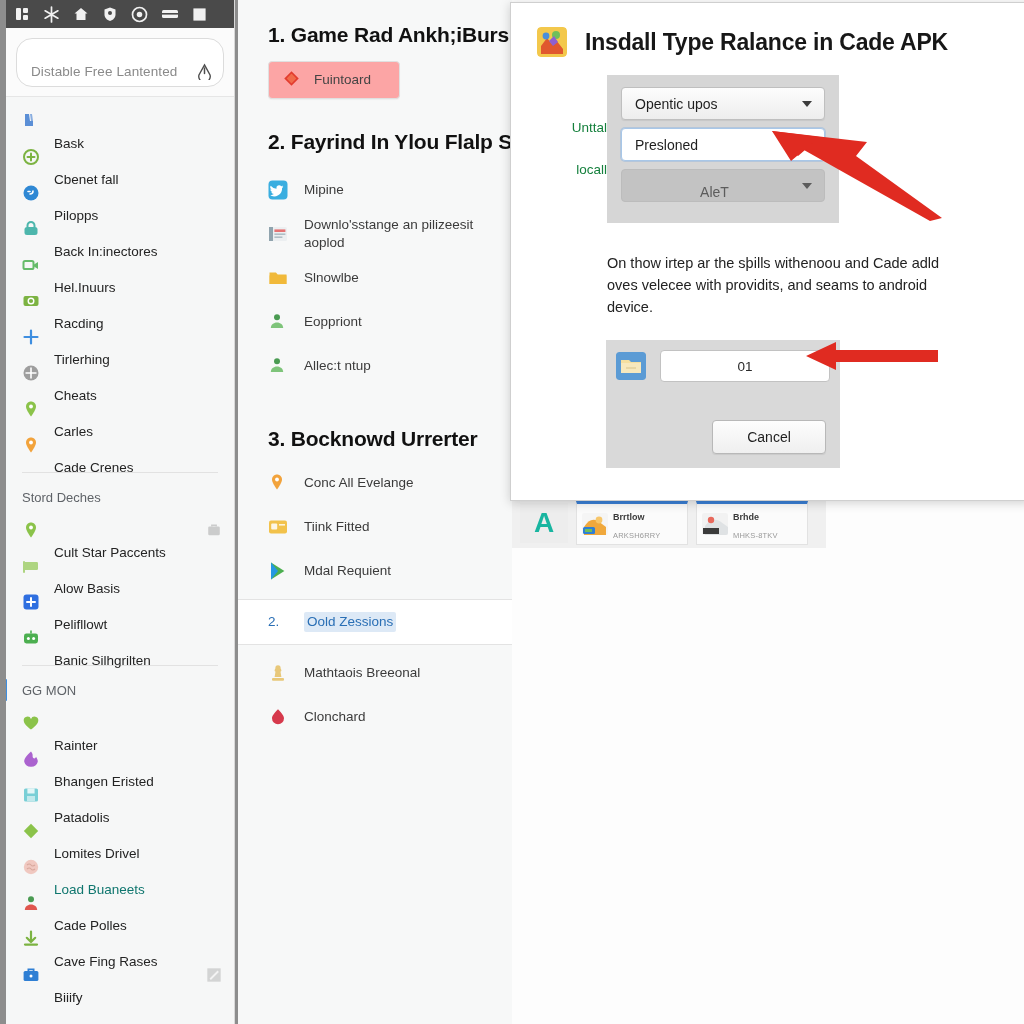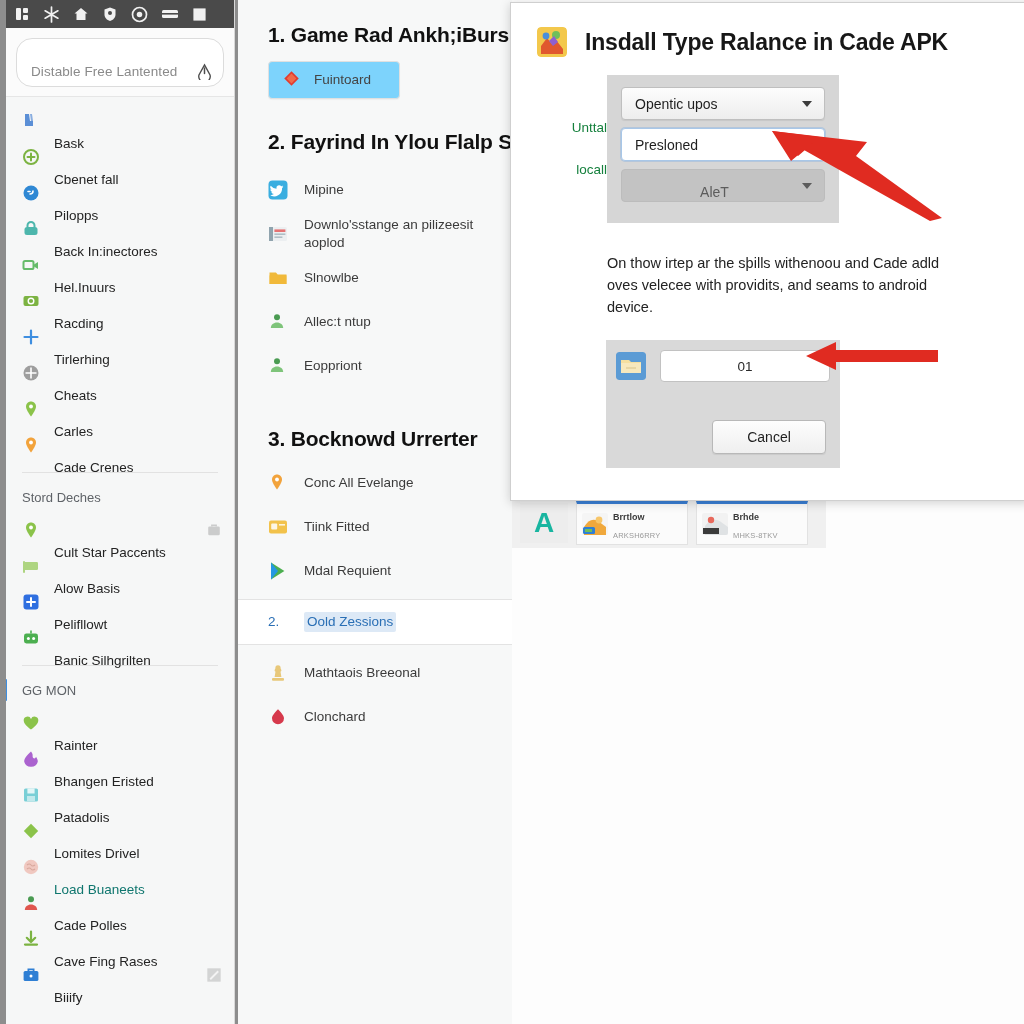--- a/index.html
+++ b/index.html
@@ -55,21 +55,21 @@
   
   .middle{
     position:absolute;left:238px;top:0;width:274px;height:1024px;
     background:#f7f8f8;border-right:1px solid #dadada;overflow:hidden;
   }
   .m-inner{padding:22px 14px 0 30px;}
   .m-h{font-size:21px;font-weight:700;color:#111;line-height:1.28;margin:0 0 12px 0;letter-spacing:-.2px;white-space:nowrap;}
   .m-h.second{margin-top:30px;}
   .m-h.third{margin-top:38px;margin-bottom:8px;}
   .chip{
-    display:inline-flex;align-items:center;gap:14px;background:#7dd3fc;border:1px solid #e0e0e0;
+    display:inline-flex;align-items:center;gap:14px;background:#fca5a5;border:1px solid #e0e0e0;
     border-radius:4px;height:36px;padding:0 28px 0 14px;font-size:13.5px;color:#444;
     box-shadow:0 1px 1px rgba(0,0,0,.04);
   }
   .m-row{display:flex;align-items:center;gap:16px;min-height:38px;padding:3px 0;font-size:13.5px;color:#3b3b3b;}
   .m-row .ico{width:20px;height:20px;flex:0 0 20px;display:flex;align-items:center;justify-content:center;}
   .m-row .lbl{line-height:1.35;}
   .m-row.sel{
     background:#fff;border-top:1px solid #e3e3e3;border-bottom:1px solid #e3e3e3;
     margin:6px -14px 6px -30px;padding-left:30px;padding-right:14px;color:#2a6fb5;
   }
@@ -487,30 +487,30 @@
             </span>
             <span class="lbl">Slnowlbe</span>
           </div>
           <div class="m-row">
             <span class="ico">
               <svg width="20" height="20" viewBox="0 0 20 20">
                 <circle cx="9" cy="5.2" r="3" fill="#4a9b52"></circle>
                 <path d="M2.8 16c0-3.4 2.8-5.6 6.2-5.6s6.2 2.2 6.2 5.6z" fill="#7ec47a"></path>
               </svg>
             </span>
-            <span class="lbl">Allec:t ntup</span>
+            <span class="lbl">Eoppriont</span>
           </div>
           <div class="m-row">
             <span class="ico">
               <svg width="20" height="20" viewBox="0 0 20 20">
                 <circle cx="9" cy="5.2" r="3" fill="#4a9b52"></circle>
                 <path d="M2.8 16c0-3.4 2.8-5.6 6.2-5.6s6.2 2.2 6.2 5.6z" fill="#7ec47a"></path>
               </svg>
             </span>
-            <span class="lbl">Eoppriont</span>
+            <span class="lbl">Allec:t ntup</span>
           </div>
         </div>
 
       <div class="m-h third">3. Bocknowd Urrerter</div>
       <div id="sec3-rows">
           <div class="m-row">
             <span class="ico">
               <svg width="20" height="20" viewBox="0 0 20 20">
                 <path d="M9 1.5c2.8 0 5 2.2 5 5 0 3.6-5 10-5 10s-5-6.4-5-10c0-2.8 2.2-5 5-5z" fill="#f2a33c"></path>
                 <circle cx="9" cy="6.5" r="1.9" fill="#fff"></circle>

